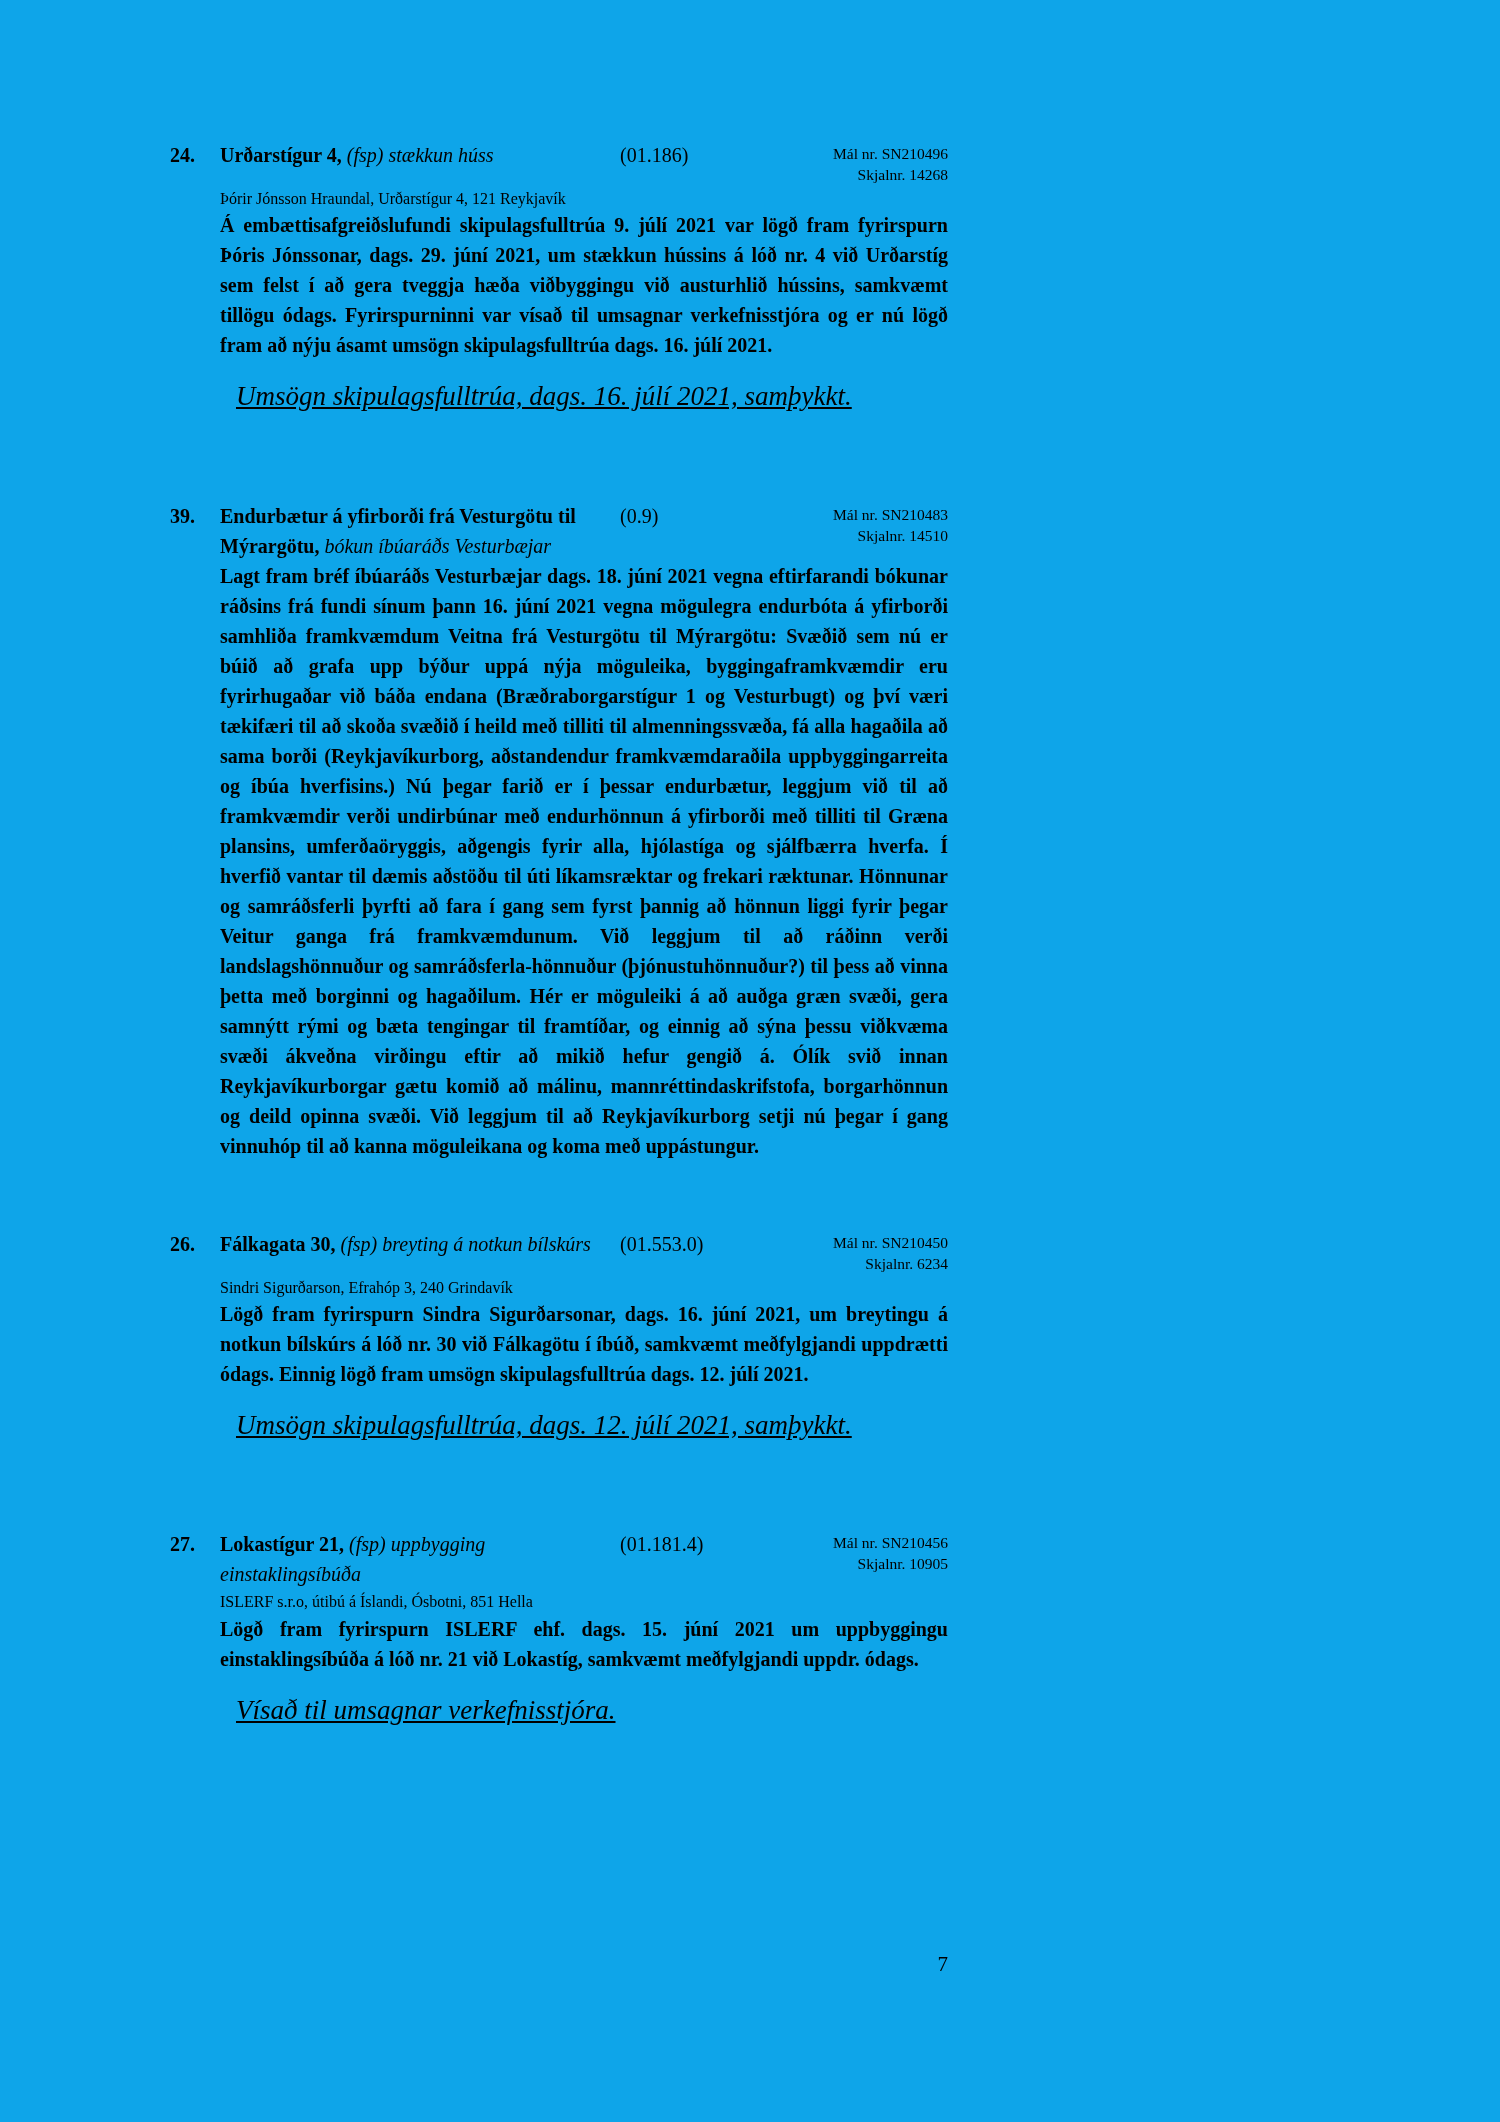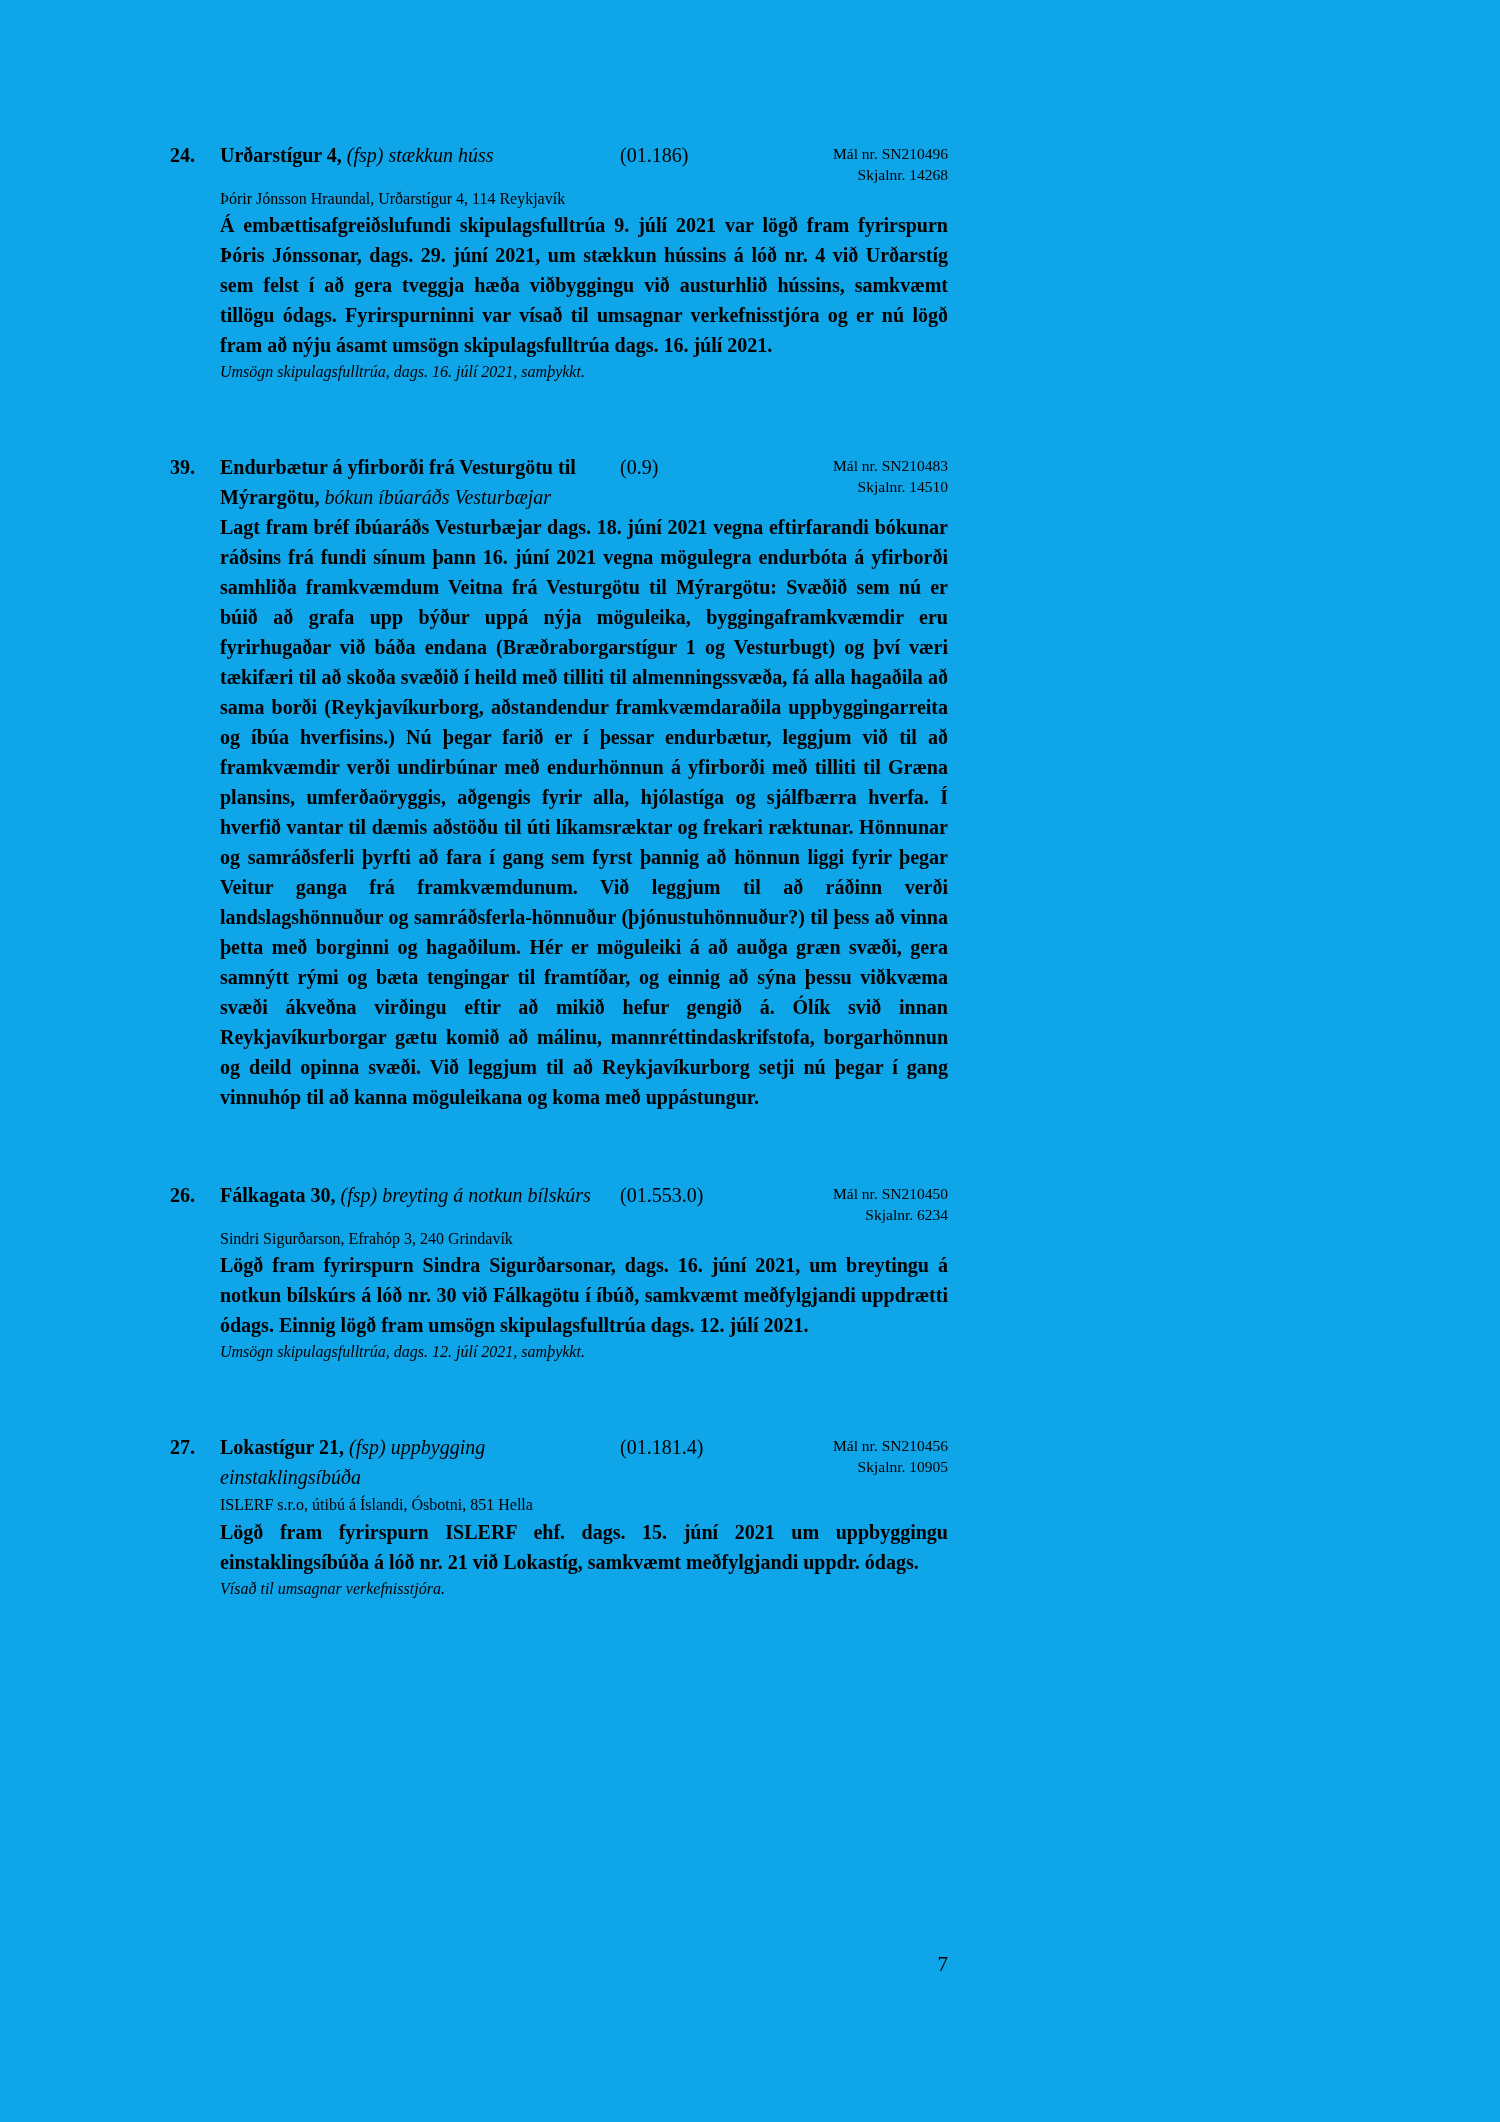--- a/index.html
+++ b/index.html
@@ -58,24 +58,25 @@
     margin-top: 2px;
   }
   .body-text {
     font-size: 20px;
     line-height: 1.5;
     text-align: justify;
     margin: 0;
     font-weight: bold;
   }
   .resolution {
-    font-size: 16px;
+    font-size: 27px;
     line-height: 1.5;
     font-style: italic;
-    margin: 0;
+    margin: 16px;
+    text-decoration: underline;
   }
   .page-number {
     position: absolute;
     left: 170px;
     top: 1952px;
     width: 778px;
     text-align: right;
     font-size: 21px;
   }
 </style>
@@ -89,21 +90,21 @@
       <div class="item-num">24.</div>
       <div class="item-right">
         <div class="item-head">
           <div class="item-title"><span class="b">Urðarstígur 4,</span> <span class="i">(fsp) stækkun húss</span></div>
           <div class="item-code">(01.186)</div>
           <div class="item-ref">
             <div>Mál nr. SN210496</div>
             <div>Skjalnr. 14268</div>
           </div>
         </div>
-        <div class="applicant">Þórir Jónsson Hraundal, Urðarstígur 4, 114 Reykjavík</div>
+        <div class="applicant">Þórir Jónsson Hraundal, Urðarstígur 4, 121 Reykjavík</div>
         <p class="body-text">Á embættisafgreiðslufundi skipulagsfulltrúa 9. júlí 2021 var lögð fram fyrirspurn Þóris Jónssonar, dags. 29. júní 2021, um stækkun hússins á lóð nr. 4 við Urðarstíg sem felst í að gera tveggja hæða viðbyggingu við austurhlið hússins, samkvæmt tillögu ódags. Fyrirspurninni var vísað til umsagnar verkefnisstjóra og er nú lögð fram að nýju ásamt umsögn skipulagsfulltrúa dags. 16. júlí 2021.</p>
         <p class="resolution">Umsögn skipulagsfulltrúa, dags. 16. júlí 2021, samþykkt.</p>
       </div>
     </div>
 
     <div class="item">
       <div class="item-num">39.</div>
       <div class="item-right">
         <div class="item-head">
           <div class="item-title"><span class="b">Endurbætur á yfirborði frá Vesturgötu til Mýrargötu,</span> <span class="i">bókun íbúaráðs Vesturbæjar</span></div>

